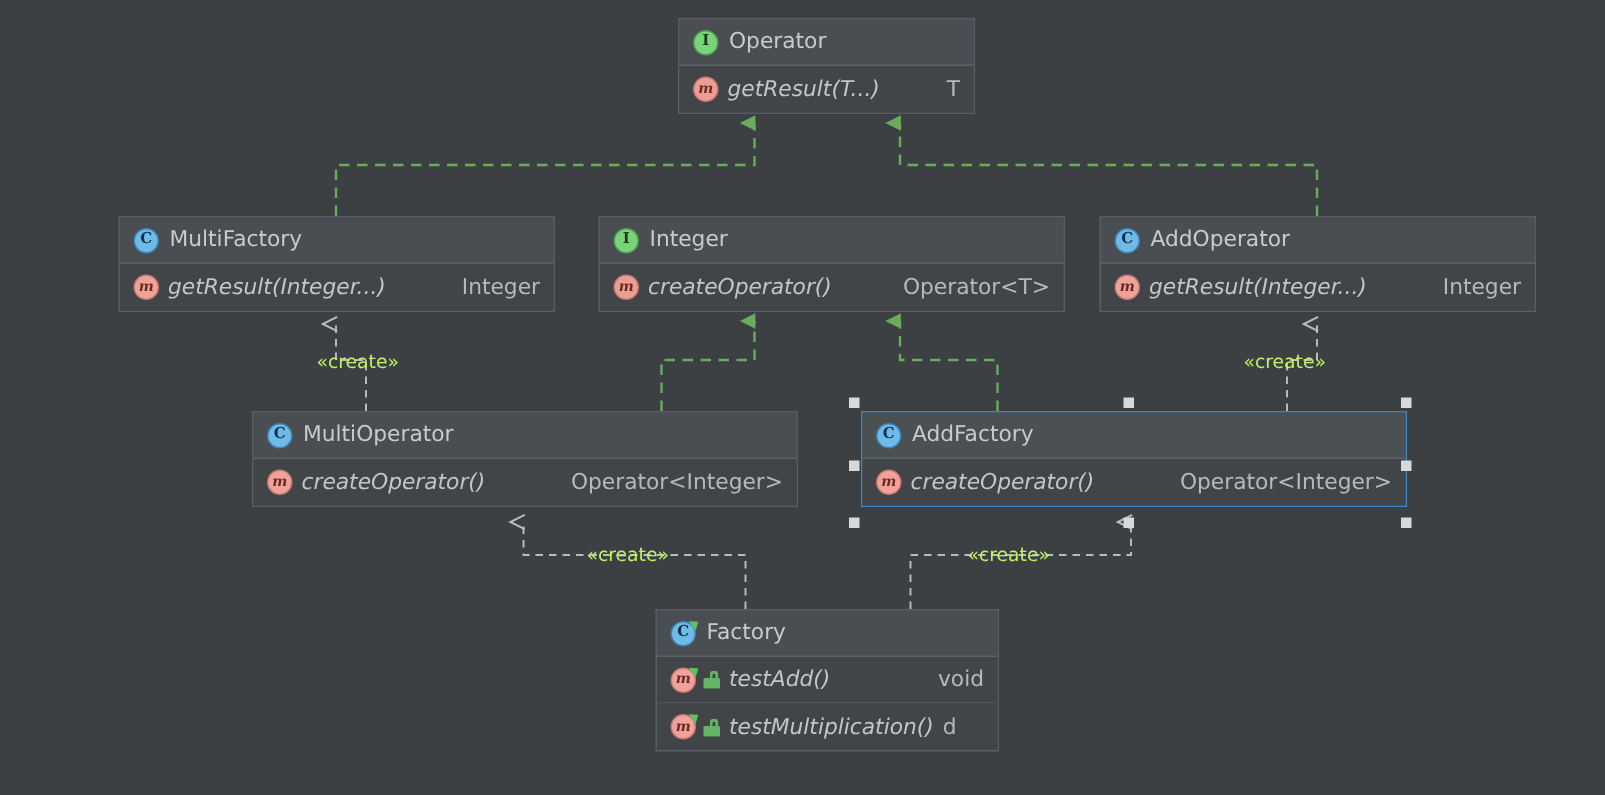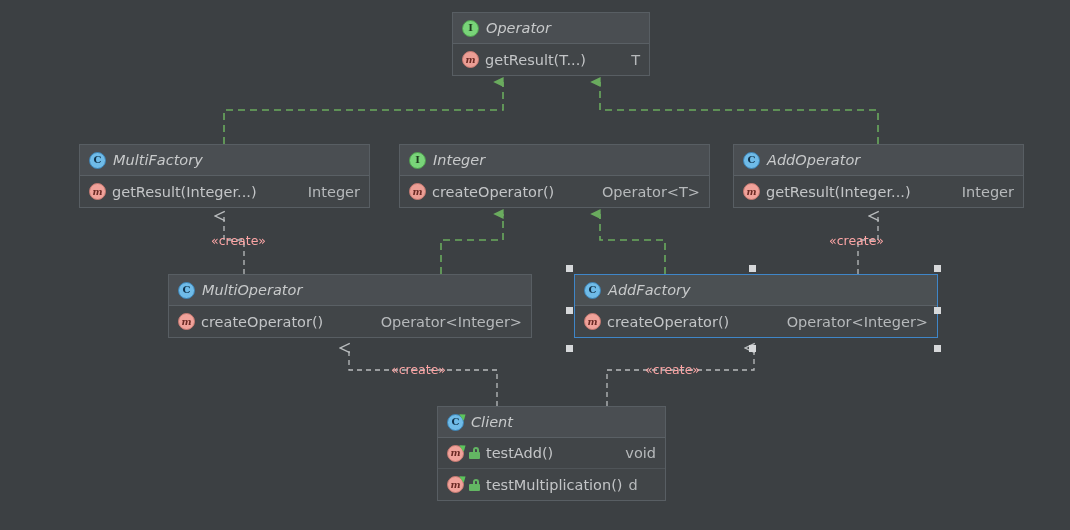--- a/index.html
+++ b/index.html
@@ -38,37 +38,37 @@
     border-bottom: 1px solid #5a6065;
   }
   .node.selected .node-header {
     background: #4b5053;
   }
   .node-title {
     color: #c8cacb;
     font-size: 14.5px;
     margin-left: 7px;
     white-space: nowrap;
-    font-style: italic;
   }
   .member {
     display: flex;
     align-items: center;
     height: 31px;
     padding: 0 9px;
     box-sizing: border-box;
     background: #414548;
     border-bottom: 1px solid #4f5458;
   }
   .member:last-child { border-bottom: none; }
   .member-name {
     color: #c3c5c7;
     font-size: 14.5px;
     margin-left: 6px;
     white-space: nowrap;
+    font-style: italic;
   }
   .member-type {
     color: #b6b9bb;
     font-size: 14.5px;
     margin-left: auto;
     white-space: nowrap;
   }
   .member-type.tight { margin-left: 6px; }
 
   
@@ -145,21 +145,21 @@
   #edges {
     position: absolute;
     left: 0; top: 0;
     width: 1070px; height: 530px;
     z-index: 2;
     pointer-events: none;
   }
 
   .edge-label {
     position: absolute;
-    color: #fca5a5;
+    color: #bef264;
     font-size: 12.5px;
     z-index: 6;
     white-space: nowrap;
     background: transparent;
   }
 
   
   .handle {
     position: absolute;
     width: 7px; height: 7px;
@@ -272,21 +272,21 @@
     <div class="member">
       <span class="ic ic-round ic-method">m</span>
       <span class="member-name">createOperator()</span>
       <span class="member-type">Operator&lt;Integer&gt;</span>
     </div>
   </div>
 
   <div class="node" style="left:437px; top:406px; width:229px;">
     <div class="node-header">
       <span class="ic ic-round ic-class">C<span class="run-badge"></span></span>
-      <span class="node-title">Client</span>
+      <span class="node-title">Factory</span>
     </div>
     <div class="member">
       <span class="ic ic-round ic-method">m<span class="run-badge"></span></span>
       <span class="ic-lock"></span>
       <span class="member-name">testAdd()</span>
       <span class="member-type">void</span>
     </div>
     <div class="member">
       <span class="ic ic-round ic-method">m<span class="run-badge"></span></span>
       <span class="ic-lock"></span>

